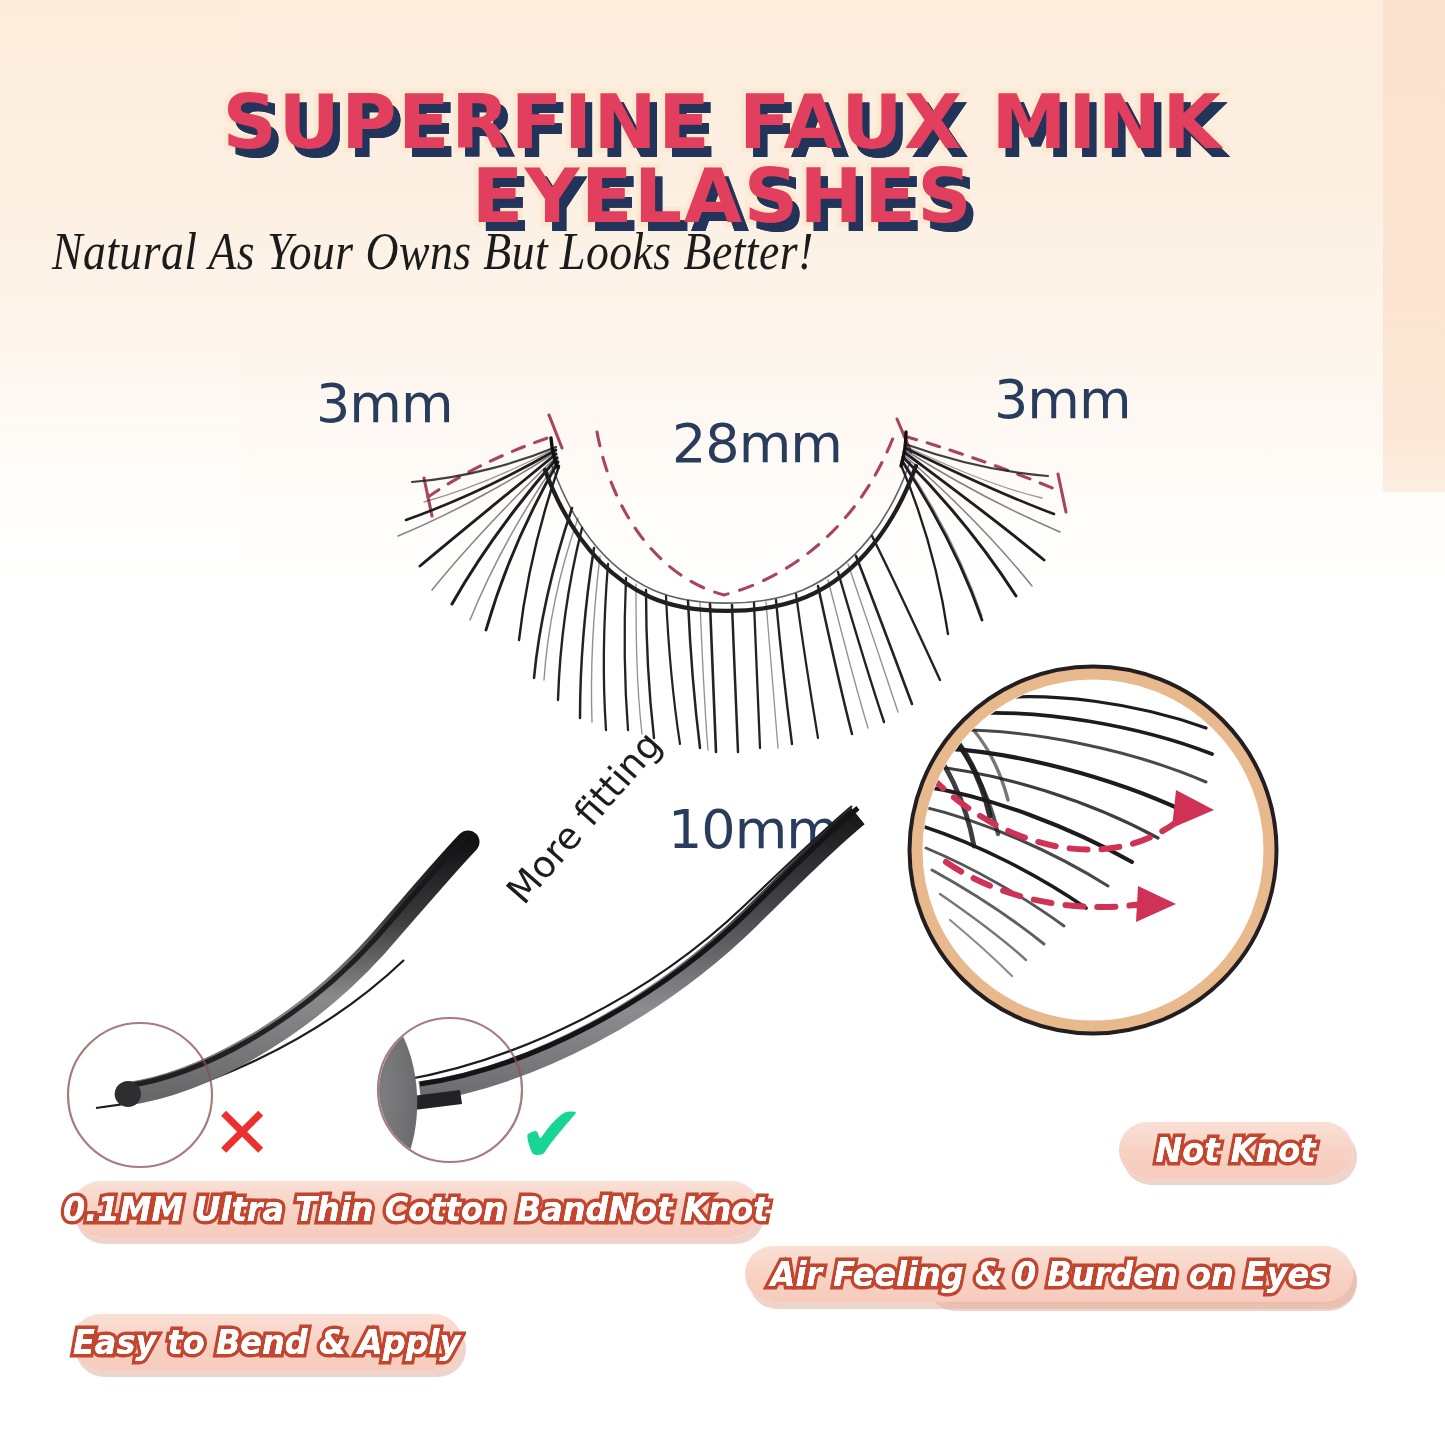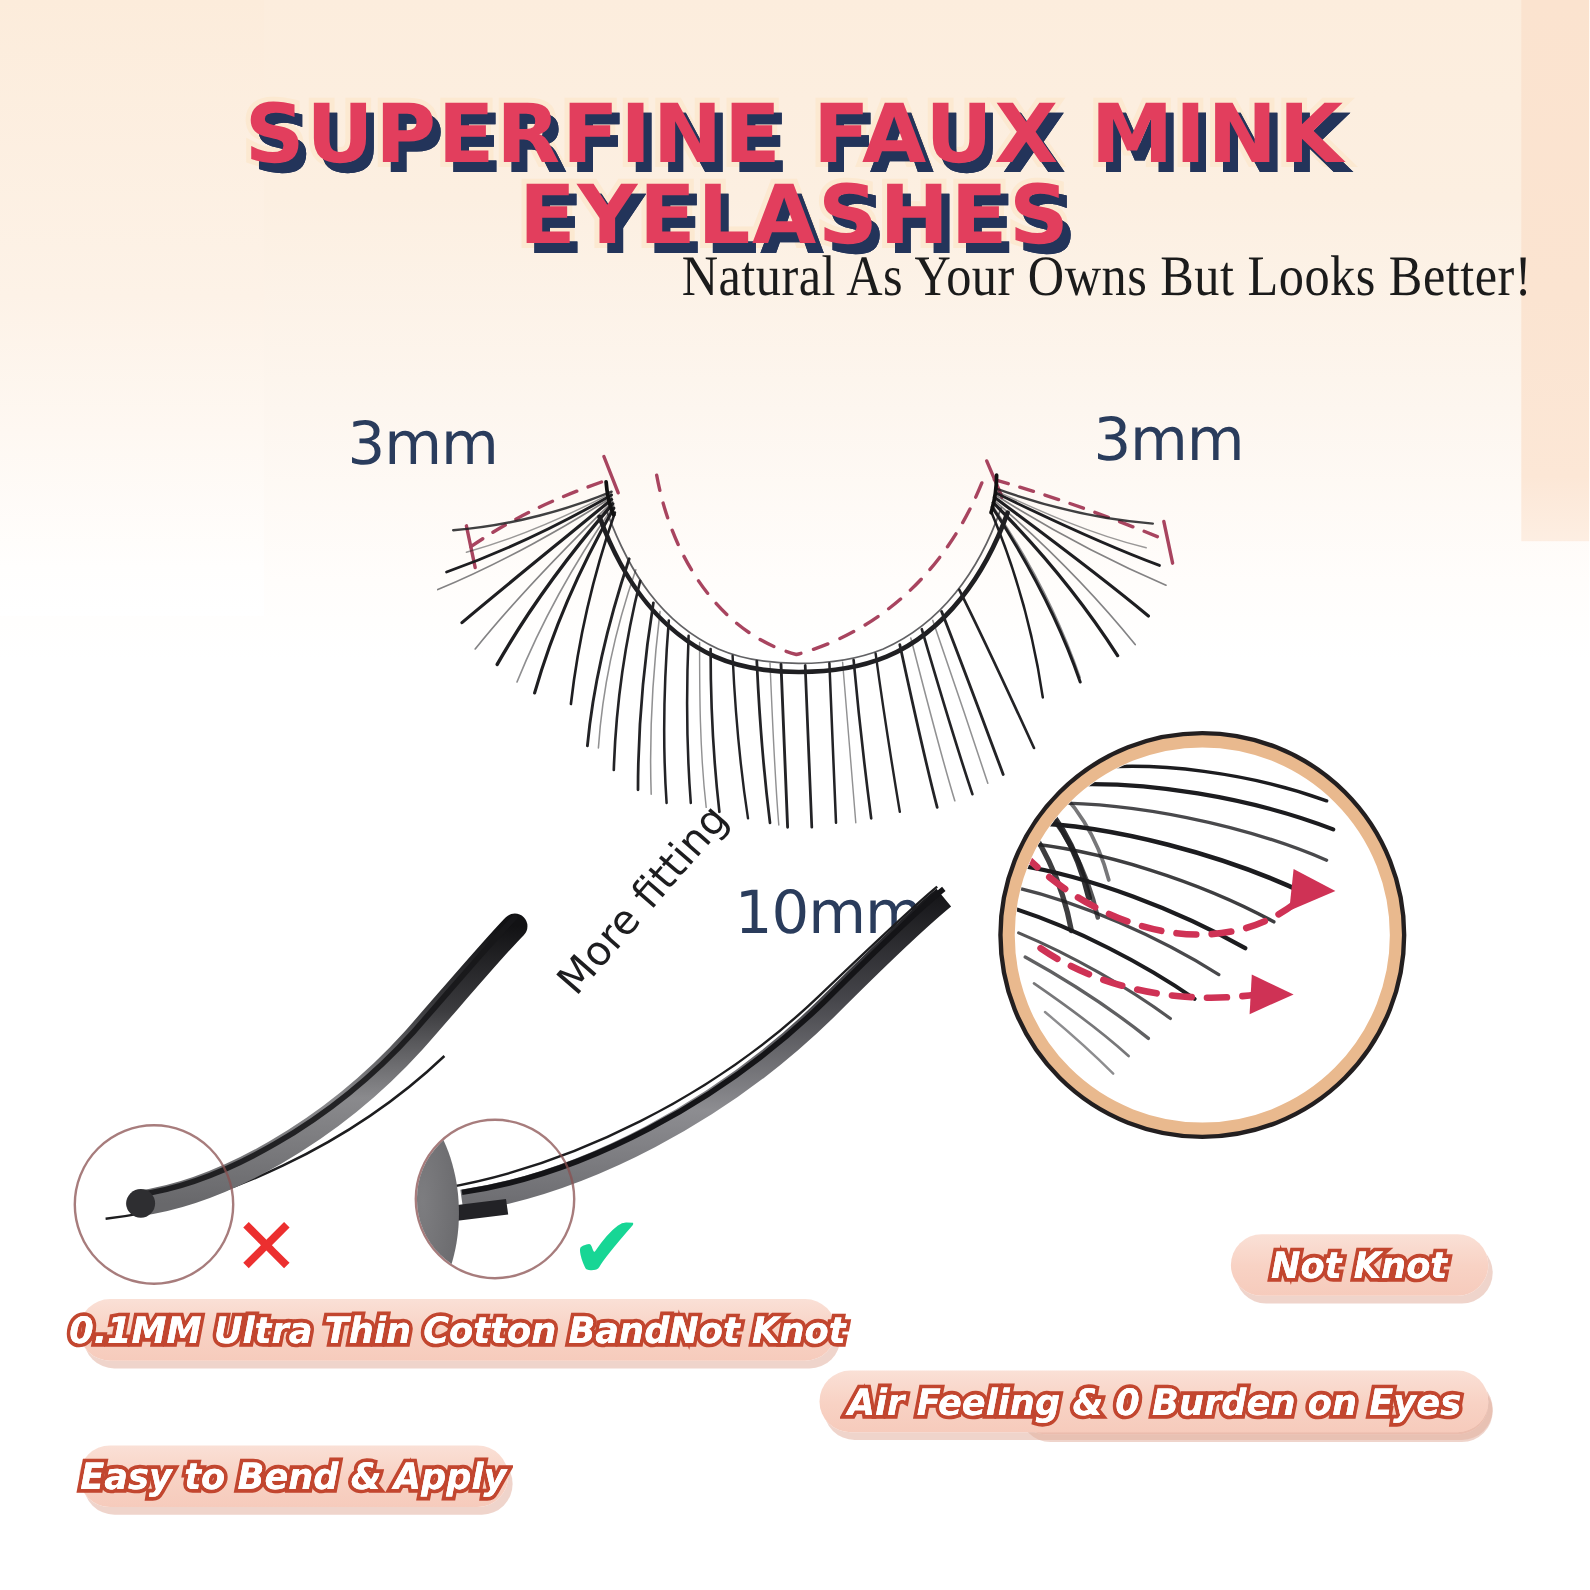--- a/index.html
+++ b/index.html
@@ -34,21 +34,21 @@
     letter-spacing:1.5px;
     line-height:1;
     color:#e23e5d;
     transform:scaleX(1.02);
     -webkit-text-stroke:9px #fce9d1;
     paint-order:stroke fill;
     text-shadow:
        7px 9px 0 #23345a,
        7px 9px 0 #23345a;
   }
-  .subtitle-wrap{position:absolute;left:0;top:222px;width:1445px;text-align:right;}
+  .subtitle-wrap{position:absolute;left:0;top:222px;width:1445px;text-align:left;font-style:italic;}
   .subtitle{
     font-family:"Liberation Serif", serif;
     font-size:52px;
     color:#1b1b1b;
     letter-spacing:0.5px;
     transform:scaleX(0.88);
     display:inline-block;
   }
 
   
@@ -124,20 +124,21 @@
   <div class="bg-right"></div>
 
   <div class="title-wrap">
     <div class="title">SUPERFINE FAUX MINK EYELASHES</div>
   </div>
   <div class="subtitle-wrap">
     <div class="subtitle">Natural As Your Owns But Looks Better!</div>
   </div>
 
   <div class="mlabel" id="lbl-3mm-left">3mm</div>
+  <div class="mlabel" id="lbl-28mm">28mm</div>
   <div class="mlabel" id="lbl-3mm-right">3mm</div>
   <div class="mlabel" id="lbl-10mm">10mm</div>
 
   <div class="rot-label">More fitting</div>
 
   <svg class="art" viewBox="0 0 1445 1445">
     <defs>
       <linearGradient id="bandGrad" x1="0" y1="0" x2="0" y2="1">
         <stop offset="0" stop-color="#121214"></stop>
         <stop offset="0.30" stop-color="#3b3b3e"></stop>

